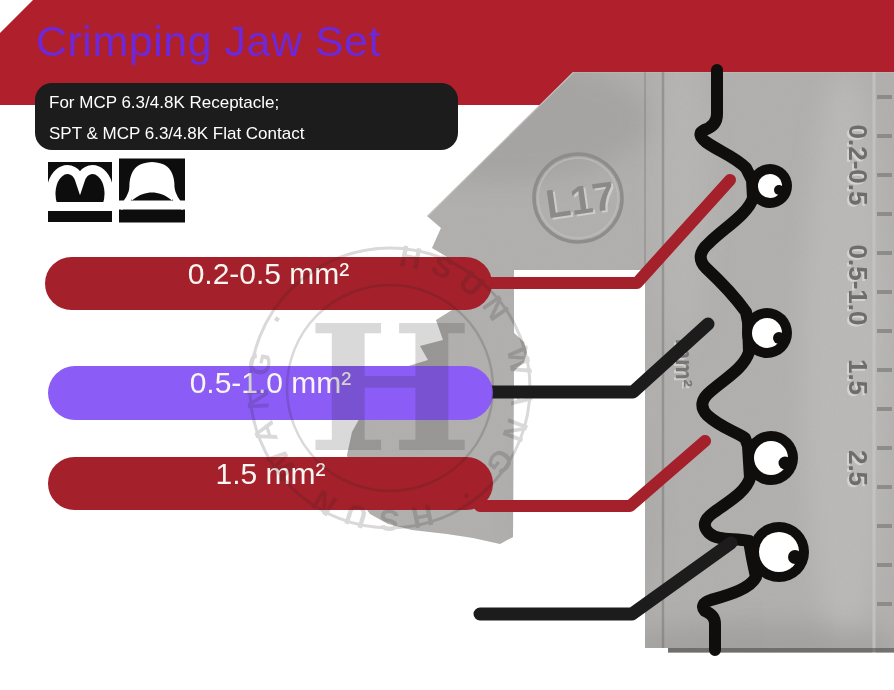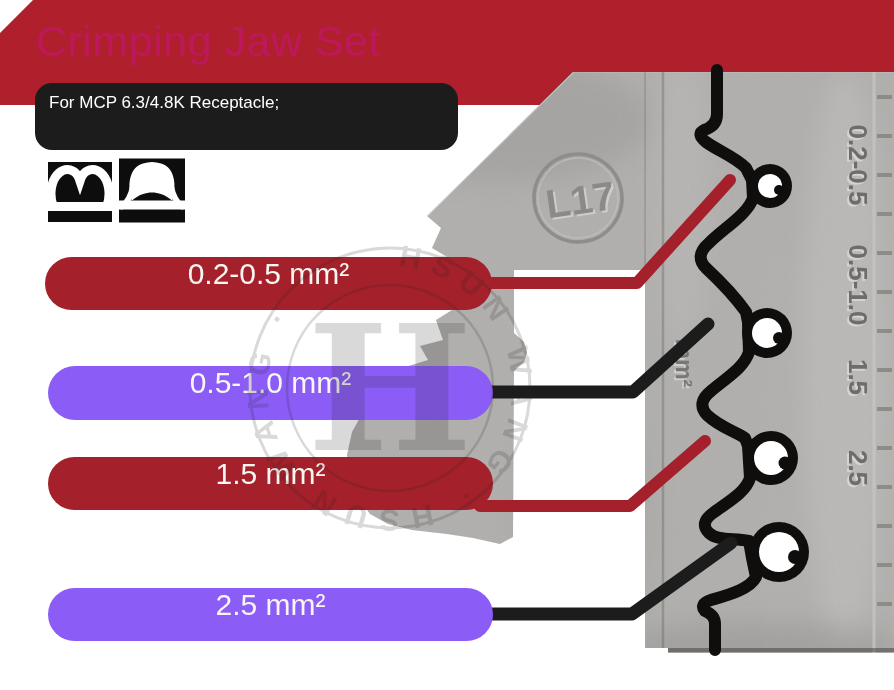--- a/index.html
+++ b/index.html
@@ -1,21 +1,21 @@
 <!DOCTYPE html>
 <html><head>
 <meta charset="utf-8">
 <style>
   html,body{margin:0;padding:0;background:#fff;}
   .canvas{position:relative;width:894px;height:690px;overflow:hidden;background:#fff;
           font-family:"Liberation Sans",sans-serif;}
   
   .red-band{position:absolute;left:0;top:0;width:894px;height:105px;background:#b01f2c;
             clip-path:polygon(33px 0,100% 0,100% 100%,0 100%,0 33px);}
-  .title{position:absolute;left:36px;top:17px;font-size:43px;color:#be185d;letter-spacing:.5px;white-space:nowrap;}
+  .title{position:absolute;left:36px;top:17px;font-size:43px;color:#6d28d9;letter-spacing:.5px;white-space:nowrap;}
   
   .sub-box{position:absolute;left:35px;top:83px;width:423px;height:67px;background:#1c1c1c;
            border-radius:17px;color:#fff;font-size:17px;line-height:31px;padding:4px 0 0 14px;box-sizing:border-box;}
   .sub-box div{white-space:nowrap;}
   
   .picon{position:absolute;background:transparent;}
   
   .pill{position:absolute;left:45px;width:447px;height:53px;border-radius:27px;
         display:flex;align-items:flex-start;justify-content:center;
         color:#f8f6f2;font-size:30px;white-space:nowrap;}
@@ -148,20 +148,21 @@
       <path d="M480,392 L633,392 L708,324" stroke="#1c1c1c" stroke-width="13"></path>
       <path d="M480,506 L630,506 L705,441" stroke="#a4202a" stroke-width="12"></path>
       <path d="M480,614 L632,614 L731,543" stroke="#1c1c1c" stroke-width="13"></path>
     </g>
   </svg>
 
   <div class="title">Crimping Jaw Set</div>
 
   <div class="sub-box">
     <div>For MCP 6.3/4.8K Receptacle;</div>
+    <div>SPT &amp; MCP 6.3/4.8K Flat Contact</div>
   </div>
 
   <svg class="picon" style="left:48px;top:162px" width="64" height="60" viewBox="0 0 64 60">
     <rect x="0" y="0" width="64" height="60" fill="#0d0d0d"></rect>
     <rect x="0" y="40" width="64" height="9" fill="#fff"></rect>
     <path d="M5,44 C1,32 3,18 11,11 C18,5 27,7 31,16 L32,19 L33,16 C37,7 46,5 53,11 C61,18 63,32 59,44" stroke="#fff" stroke-width="9" fill="none" stroke-linecap="round"></path>
   </svg>
   <svg class="picon" style="left:119px;top:158px" width="66" height="65" viewBox="0 0 66 64">
     <rect x="0" y="0" width="66" height="64" fill="#0d0d0d"></rect>
     <rect x="0" y="42" width="66" height="9" fill="#fff"></rect>
@@ -172,23 +173,20 @@
 
   <div class="pill pill-red" style="top:257px">
     <span>0.2-0.5 mm²</span>
   </div>
   <div class="pill pill-black" style="top:366px;left:48px;width:445px;height:54px">
     <span>0.5-1.0 mm²</span>
   </div>
   <div class="pill pill-red" style="top:457px;left:48px;width:445px">
     <span>1.5 mm²</span>
   </div>
-  <div class="pill pill-black" style="top:588px;left:48px;width:445px">
-    <span>2.5 mm²</span>
-  </div>
 
   <svg class="layer wm" width="894" height="690" viewBox="0 0 894 690">
     <defs>
       <path id="wring" d="M390,266 a122,122 0 1,1 -0.2,0"></path>
     </defs>
     <circle cx="390" cy="388" r="140" fill="none" stroke="#222" stroke-width="3"></circle>
     <circle cx="390" cy="388" r="103" fill="none" stroke="#222" stroke-width="2.5"></circle>
     <text font-size="30" font-weight="bold" letter-spacing="10" fill="#222">
       <textPath href="#wring" startOffset="8">HSUN WANG · HSUN WANG ·</textPath>
     </text>

